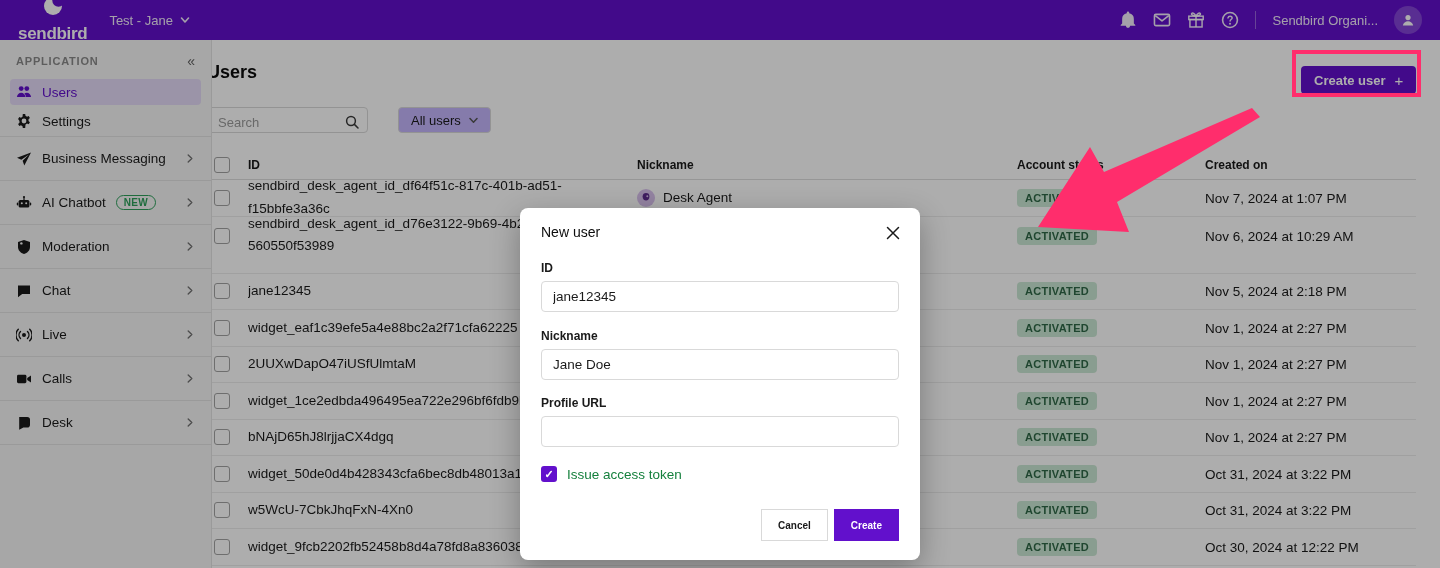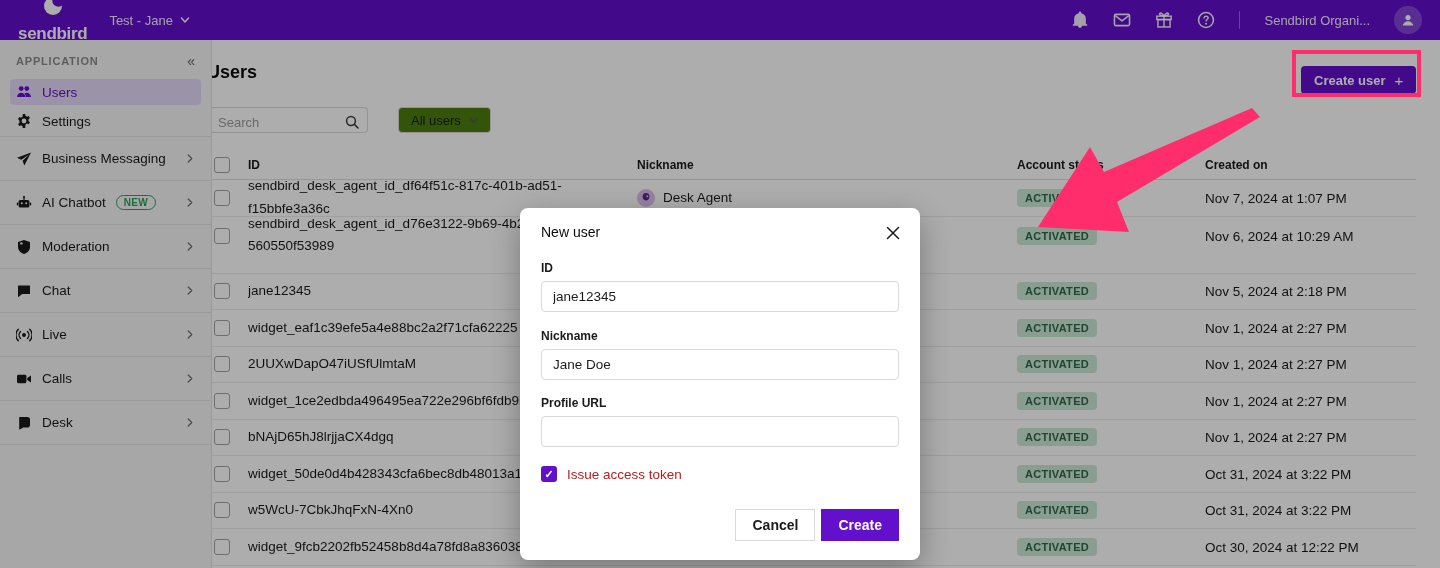--- a/index.html
+++ b/index.html
@@ -8,21 +8,21 @@
   .stage { position:relative; width:1440px; height:568px; }
 
   
   .navbar { position:absolute; left:0; top:0; width:1440px; height:40px;
             background:#6210CC; display:flex; align-items:center; padding:0 18px; z-index:10; }
   .brand { display:flex; align-items:center; gap:8px;flex-direction:column; }
   .brand-mark { width:20px; height:20px; }
   .brand-name { color:#fff; font-size:17px; font-weight:700; letter-spacing:-0.3px; }
   .app-switcher { display:flex; align-items:center; gap:7px; margin-left:22px;
                   color:rgba(255,255,255,0.92); font-size:13px; cursor:pointer; }
-  .nav-right { margin-left:auto; display:flex; align-items:center; gap:24px; }
+  .nav-right { margin-left:auto; display:flex; align-items:center; gap:16px; }
   .nav-icon { width:18px; height:18px; color:rgba(255,255,255,0.92); cursor:pointer; }
   .nav-divider { width:1px; height:18px; background:rgba(255,255,255,0.35); }
   .org-name { color:rgba(255,255,255,0.92); font-size:13px; }
   .avatar { width:28px; height:28px; border-radius:50%; background:rgba(255,255,255,0.22);
             display:flex; align-items:center; justify-content:center; cursor:pointer; }
 
   
   .sidebar { position:absolute; left:0; top:40px; width:212px; height:528px;
              background:#F7F7F7; border-right:1px solid #E3E3E3; z-index:5; }
   .sidebar-head { display:flex; align-items:center; justify-content:space-between;
@@ -51,21 +51,21 @@
                 cursor:pointer; font-family:inherit; }
   .create-btn .plus { font-size:15px; font-weight:400; line-height:1; }
   .search-box { position:absolute; left:27px; top:67px; width:161px; height:26px;
                 border:1px solid #D9D9D9; border-radius:4px; background:#fff;
                 display:flex; align-items:center; padding:4px 8px 0 10px; }
   .search-box input { border:none; outline:none; flex:1; font-size:13px; color:#1A1A1A;
                       font-family:inherit; background:transparent; min-width:0; }
   .search-box input::placeholder { color:#9B9B9B; }
   .search-icon { width:14px; height:14px; color:#3A3A3A; cursor:pointer; }
   .filter-btn { position:absolute; left:218px; top:67px; height:26px; padding:0 12px;
-                border:1px solid #D9D9D9; border-radius:4px; background:#4d7c0f;
+                border:1px solid #D9D9D9; border-radius:4px; background:#c4b5fd;
                 display:flex; align-items:center; gap:8px; font-size:13px; color:#1A1A1A;
                 cursor:pointer; font-family:inherit; }
   .filter-btn .chev-down { width:9px; height:9px; color:#555; }
 
   
   .table { position:absolute; left:27px; top:110px; width:1209px; }
   .thead { position:relative; height:30px; border-bottom:1px solid #DEDEDE; }
   .th { position:absolute; top:50%; transform:translateY(-50%); font-size:12px; font-weight:700; color:#1A1A1A; }
   .row { position:relative; height:36.5px; border-bottom:1px solid #ECECEC; }
   .row.tall { height:57px; }
@@ -92,23 +92,23 @@
   .modal-title { position:absolute; left:21px; top:16px; font-size:14px; font-weight:400; color:#0D0D0D; }
   .modal-close { position:absolute; right:18px; top:16px; width:18px; height:18px; color:#1A1A1A; cursor:pointer; }
   .fgroup { position:absolute; left:21px; width:358px; }
   .fgroup label { display:block; font-size:12px; font-weight:700; color:#1A1A1A; margin-bottom:6px; }
   .fgroup input { width:100%; height:31px; border:1px solid #D9D9D9; border-radius:4px;
                   padding:0 11px; font-size:13.5px; color:#1A1A1A; font-family:inherit; outline:none; }
   .g-id { top:53px; } .g-nick { top:121px; } .g-url { top:188px; }
   .check-row { position:absolute; left:21px; top:258px; display:flex; align-items:center; gap:10px; cursor:pointer; }
   .pcheck { width:16px; height:16px; background:#6210CC; border-radius:3px; color:#fff;
             display:flex; align-items:center; justify-content:center; font-size:11px; font-weight:700; }
-  .check-label { font-size:13.5px; color:#b91c1c;text-align:right; }
+  .check-label { font-size:13.5px; color:#15803d;text-align:right; }
   .modal-actions { position:absolute; right:21px; bottom:19px; display:flex; gap:6px; }
-  .btn { height:32px; padding:0 16px; border-radius:0; font-size:14px; font-weight:600;
+  .btn { height:32px; padding:0 16px; border-radius:0; font-size:10px; font-weight:600;
          cursor:pointer; font-family:inherit; }
   .btn-cancel { background:#fff; border:1px solid #D9D9D9; color:#1A1A1A; }
   .btn-create { background:#6210CC; border:1px solid #6210CC; color:#fff; }
 
   
   .annotations { position:absolute; inset:0; width:1440px; height:568px; z-index:70; pointer-events:none; }
 </style>
 </head>
 <body>
 

